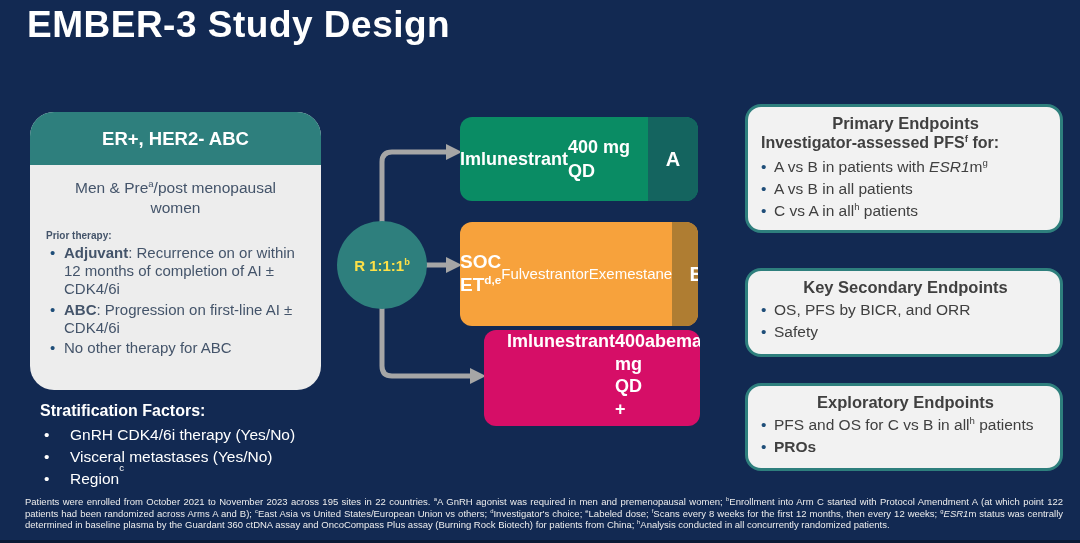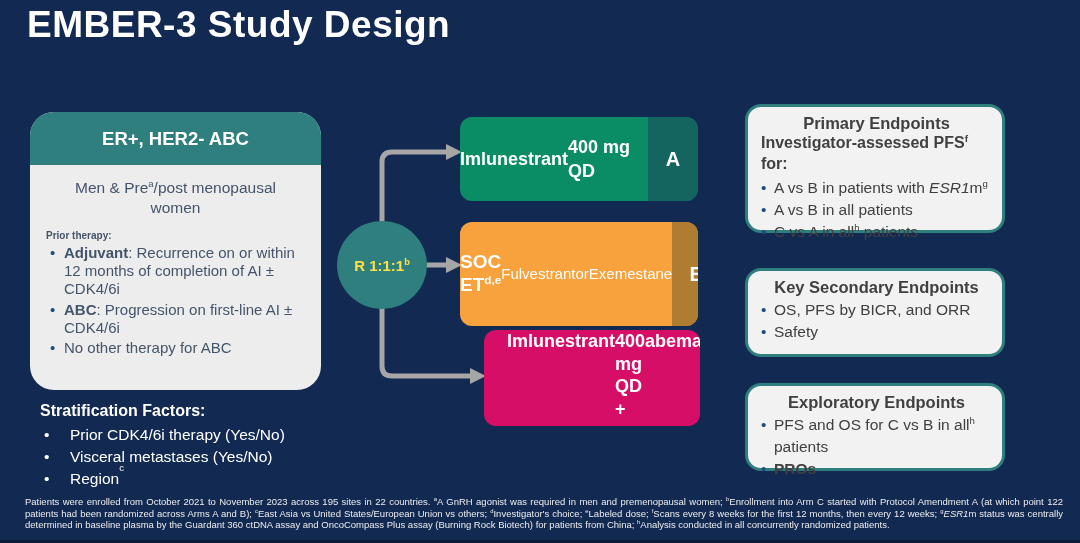--- a/index.html
+++ b/index.html
@@ -65,21 +65,21 @@
   .arm-a .arm-tab{background:#14645F;}
   .arm-b .arm-tab{background:#AF7D32;flex-basis:49px;}
   .arm-c .arm-tab{background:#7D1A63;flex-basis:48px;}
   .arm-line{font-weight:bold;font-size:18px;line-height:1.35;}
   .arm-b-title{font-weight:bold;font-size:19px;line-height:1.2;}
   .arm-sub{font-size:15px;line-height:1.28;font-weight:normal;}
   .arm-c .arm-line{line-height:1.25;}
 
   
   .ep{
-    position:absolute;left:745px;width:260px;background:#F2F2F2;
+    position:absolute;left:745px;width:318px;background:#F2F2F2;
     border:3.5px solid #2E7F7D;border-radius:16px;color:#404040;
     padding:6px 10px 0 13px;
   }
   .ep-primary{top:104px;height:129px;}
   .ep-secondary{top:268px;height:89px;}
   .ep-exploratory{top:383px;height:88px;}
   .ep-title{margin:1px 0 0 0;text-align:center;font-size:16.5px;font-weight:bold;}
   .ep-sub{margin:0;font-size:16px;font-weight:bold;line-height:1.3;}
   .ep-bullets{margin:2px 0 0 0;padding:0;list-style:none;font-size:15.5px;}
   .ep-bullets li{position:relative;padding-left:13px;line-height:1.42;}
@@ -109,21 +109,21 @@
         <li><span class="b">ABC</span><span>: Progression on first-line AI ± CDK4/6i</span></li>
         <li><span>No other therapy for ABC</span></li>
       </ul>
     </div>
   </section>
 
   <section class="strat">
     <p class="strat-label">Stratification Factors:</p>
     <ul class="strat-items">
       <li>
-          <span>Prior CDK4/6i therapy (Yes/No)</span>
+          <span>GnRH CDK4/6i therapy (Yes/No)</span>
         </li>
       <li>
           <span>Visceral metastases (Yes/No)</span>
         </li>
       <li>
           <span>Region</span>
           <span class="sup">c</span>
         </li>
     </ul>
   </section>

